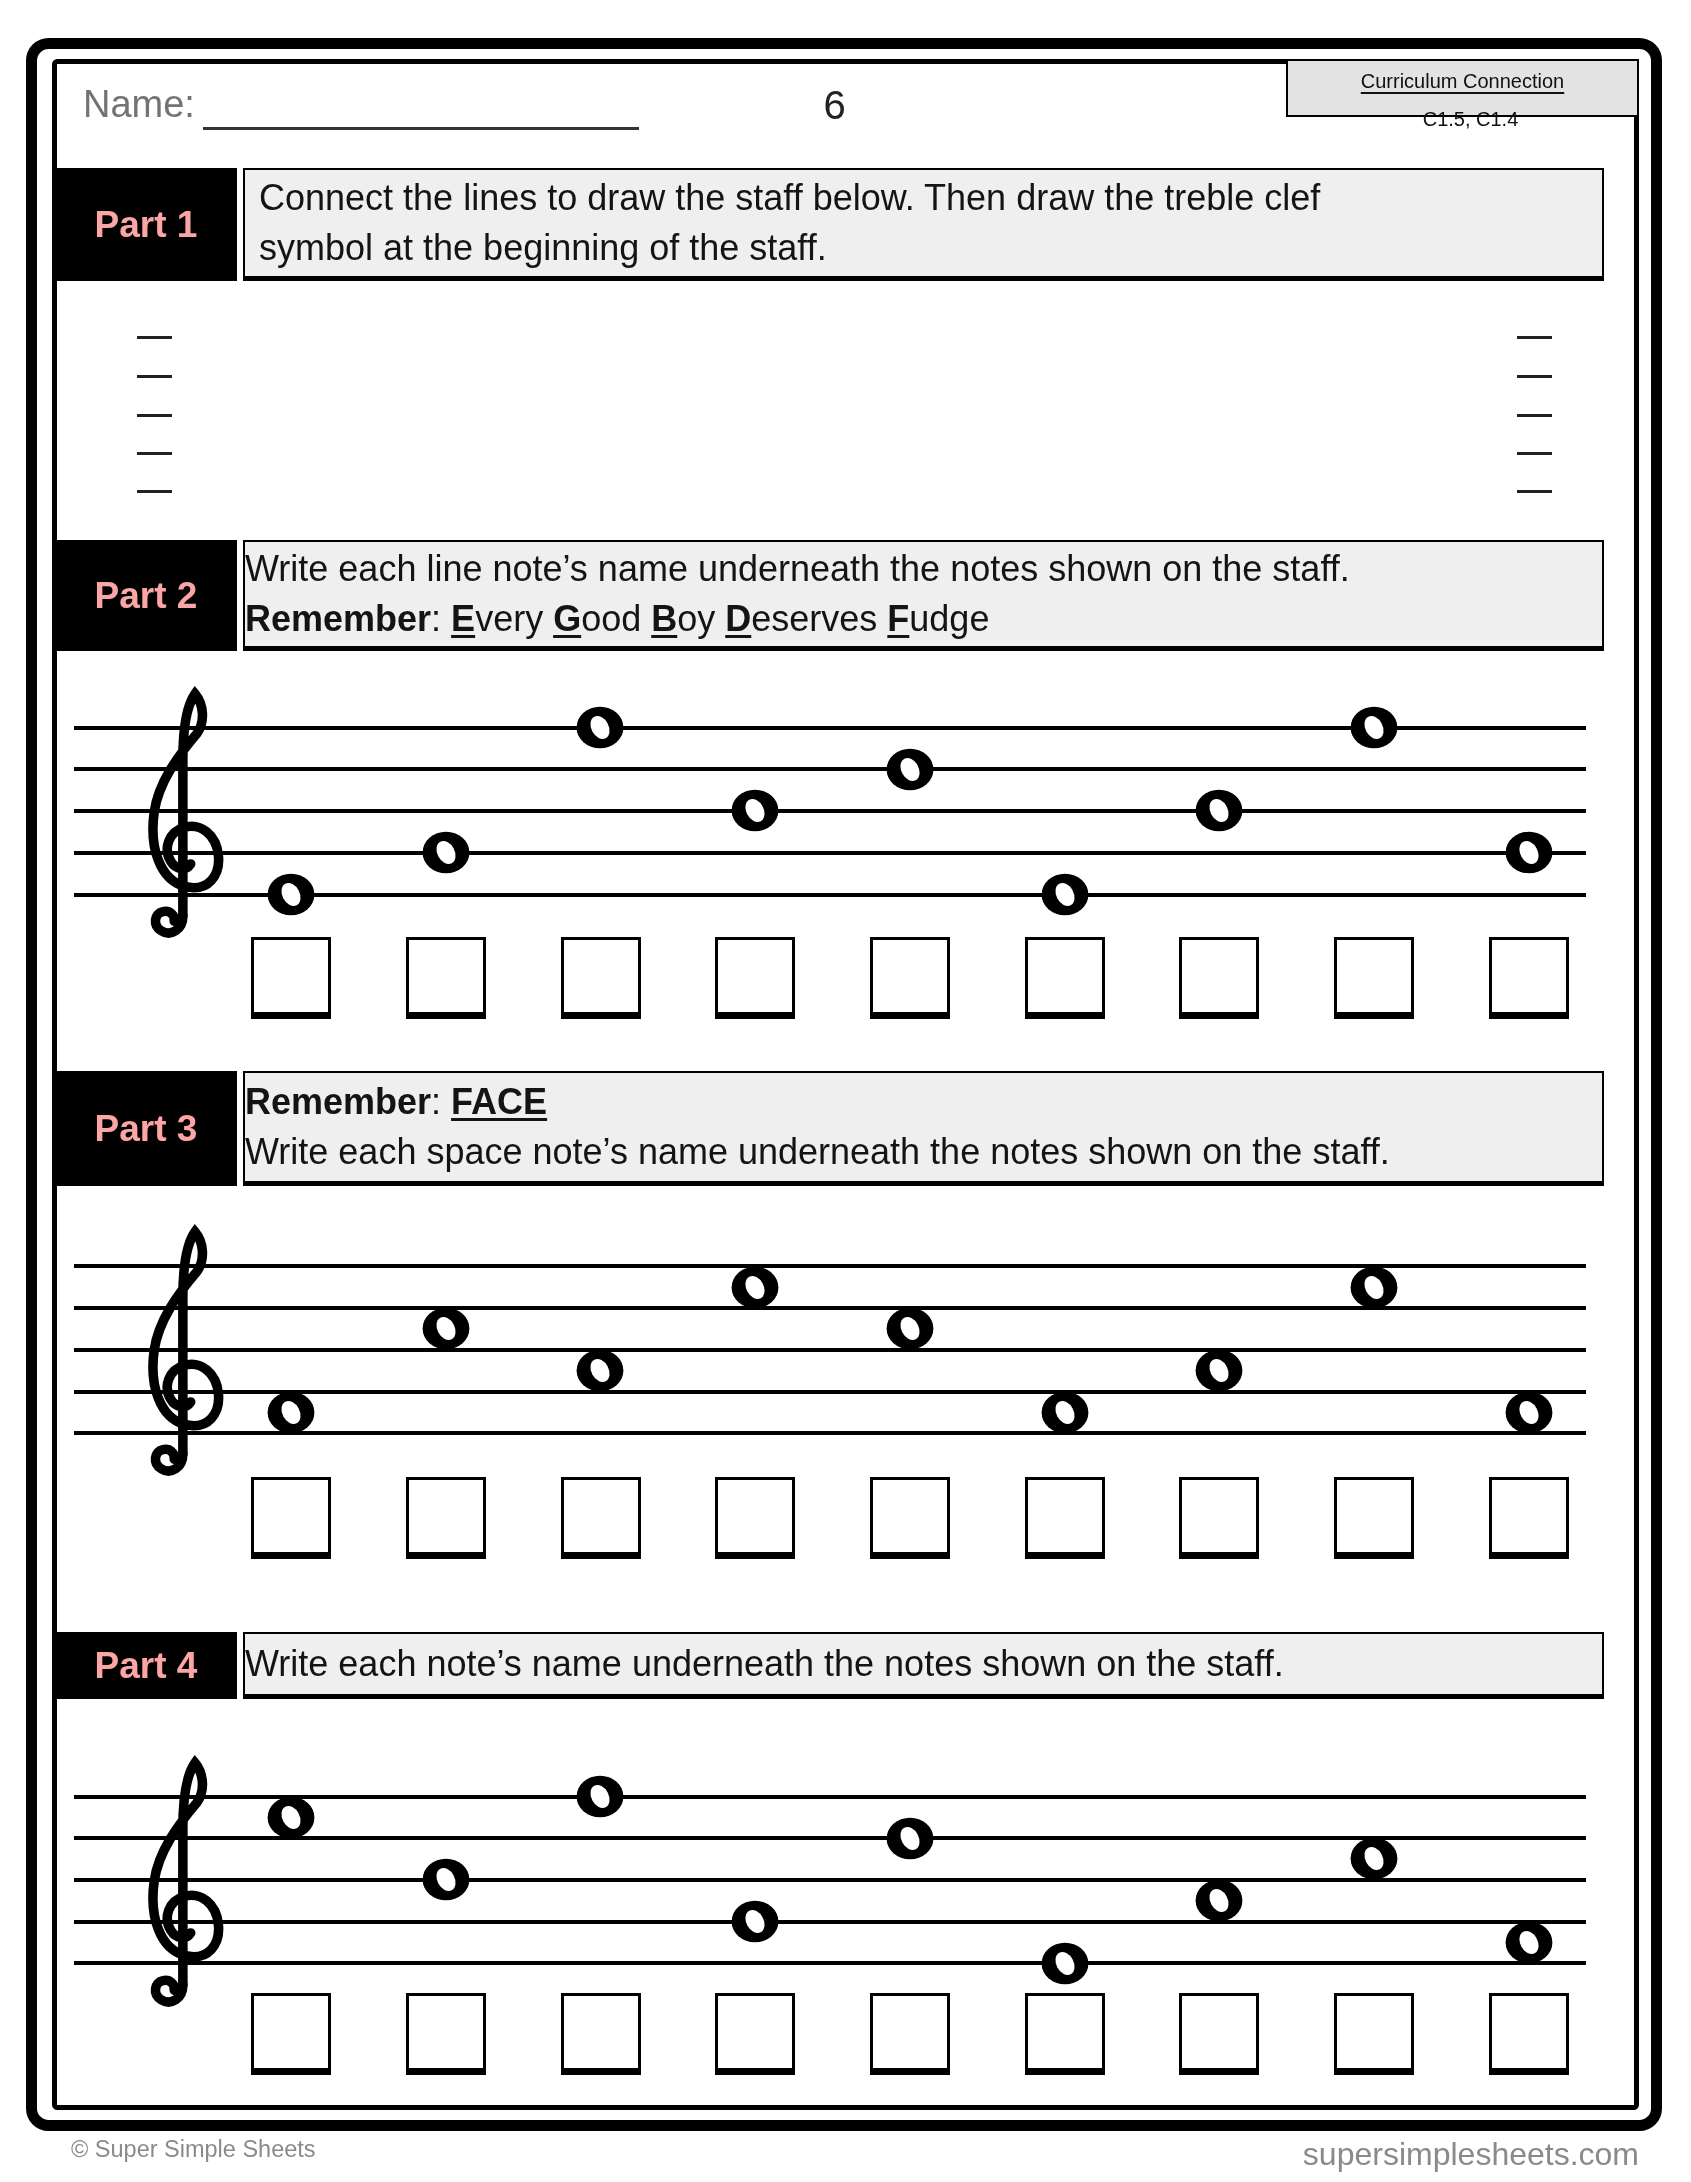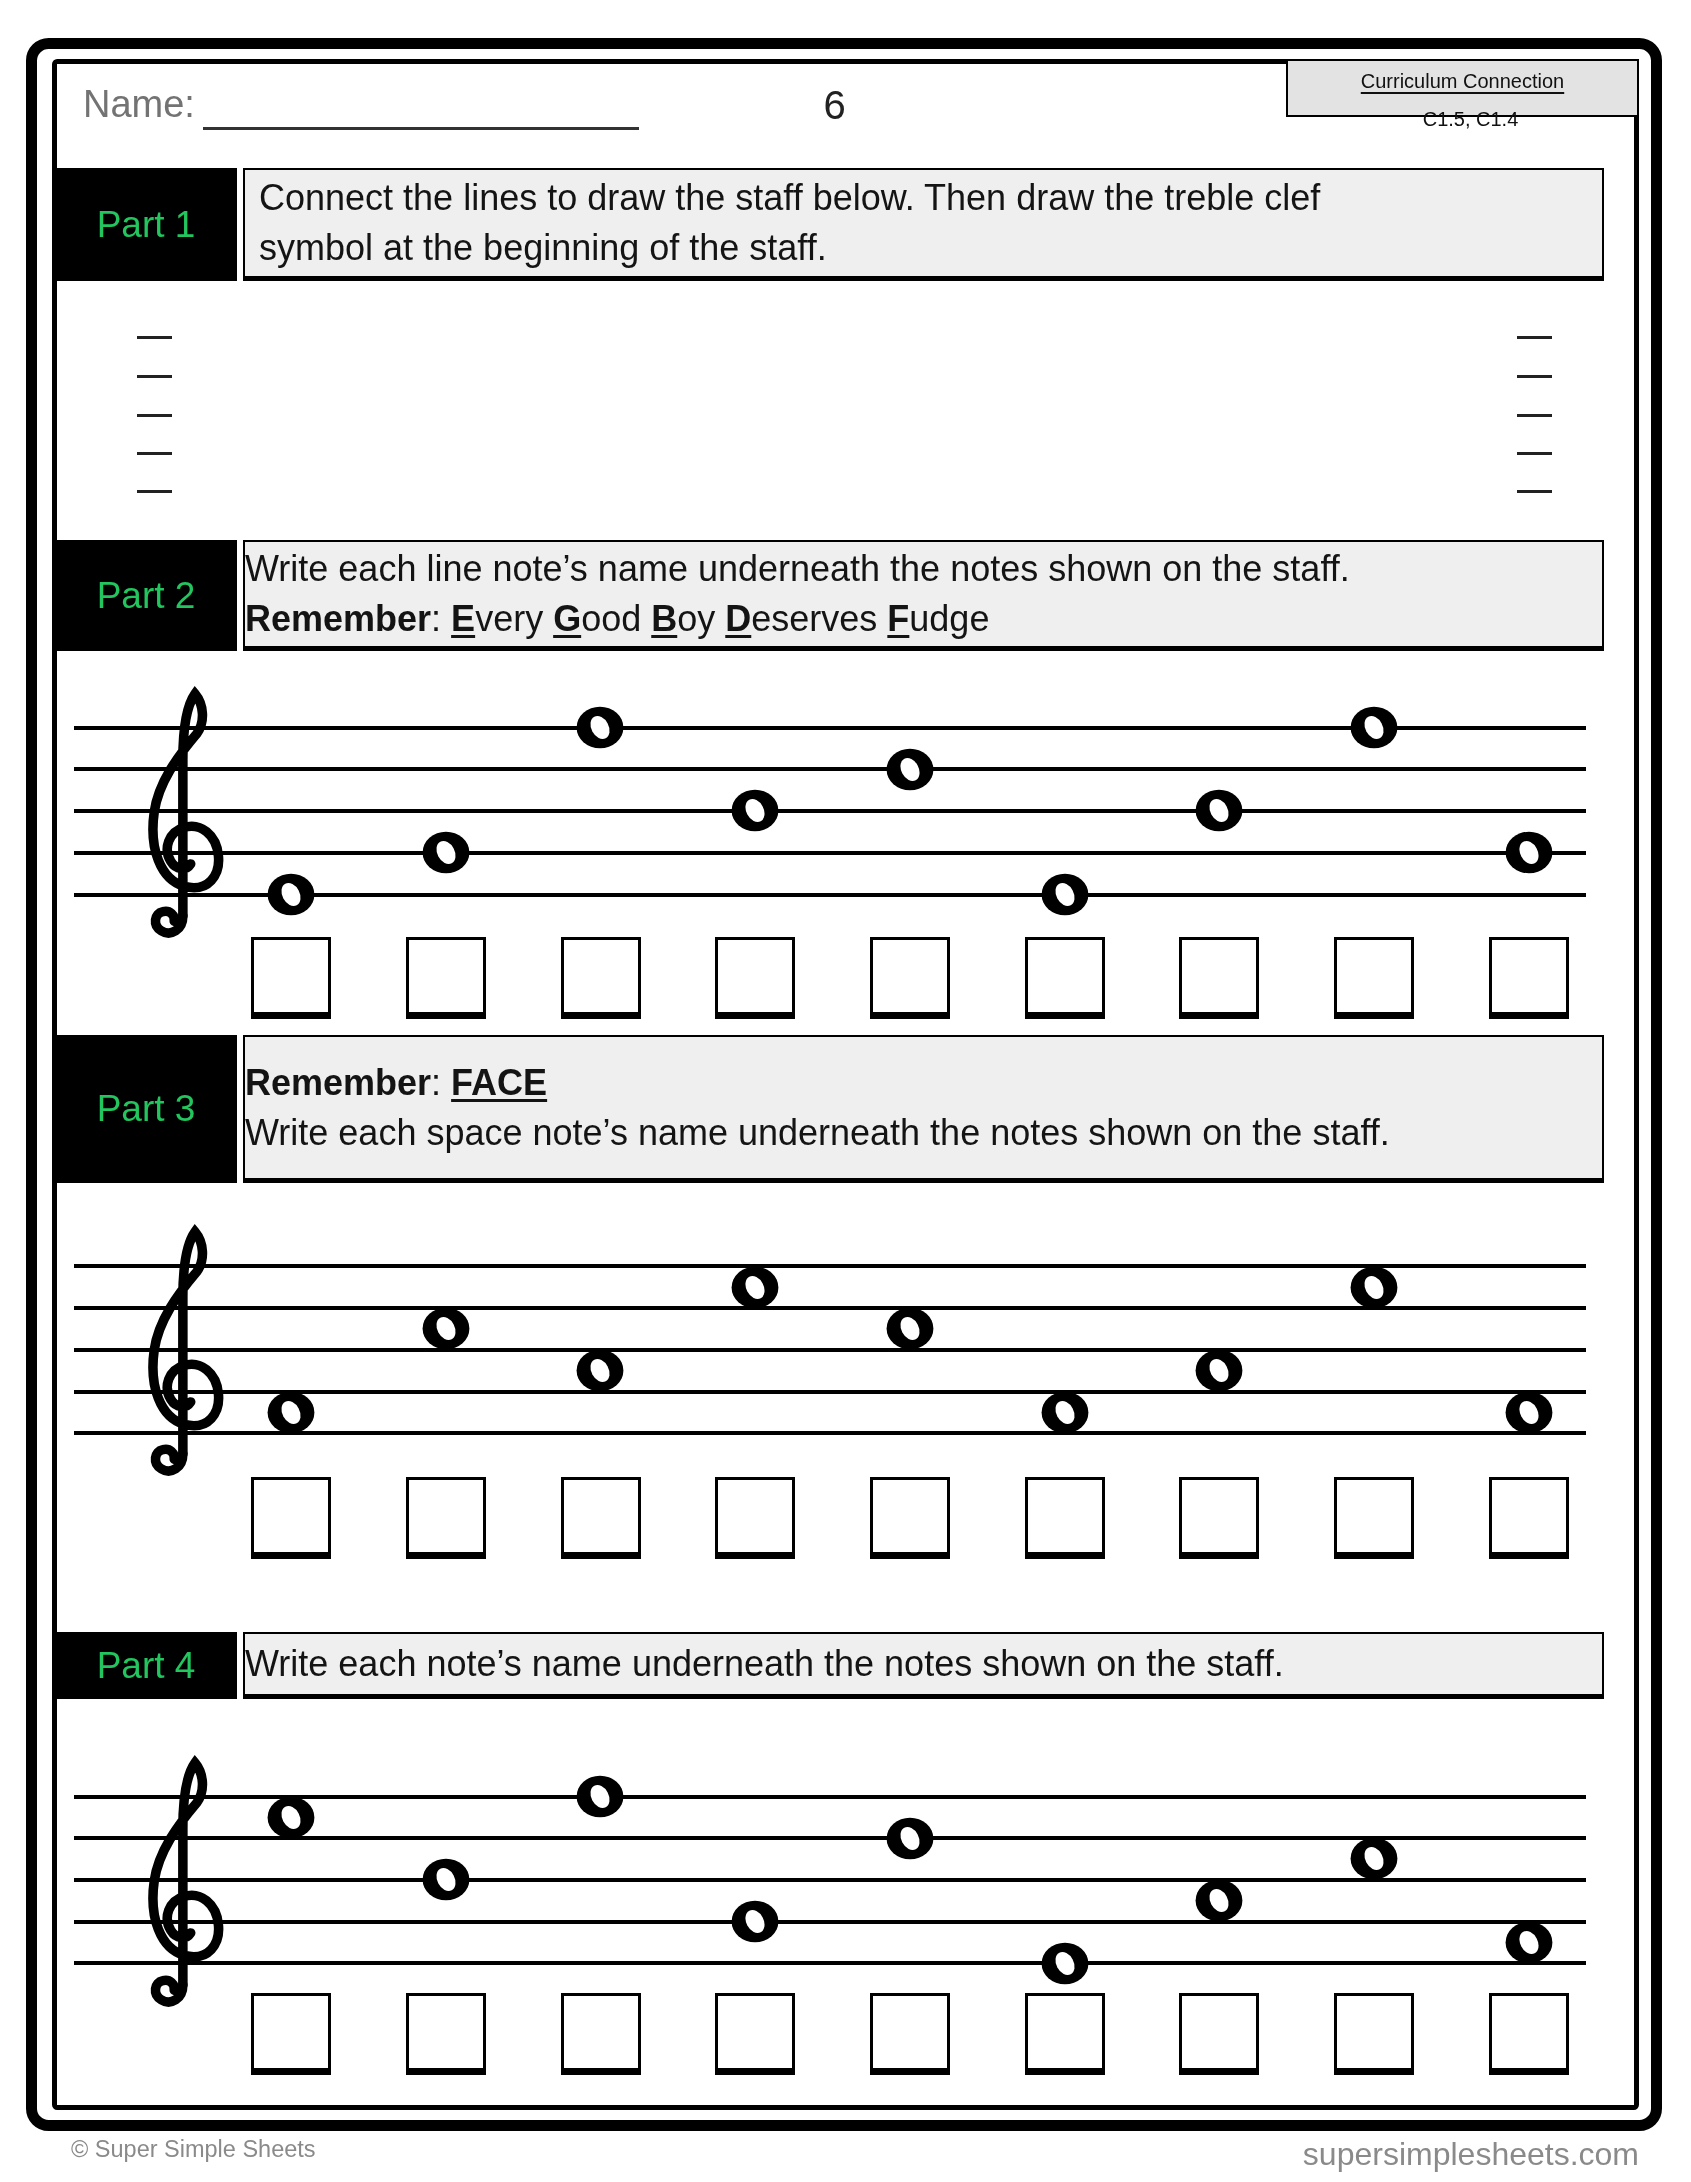--- a/index.html
+++ b/index.html
@@ -20,22 +20,22 @@
   .page-number{position:absolute;left:791px;top:83px;width:87px;text-align:center;font-size:40px;color:#222;}
   .curriculum{
     position:absolute;left:1286px;top:59px;width:353px;height:58px;background:#e3e3e3;
     border:2.6px solid #000;box-sizing:border-box;text-align:center;
   }
   .curr-title{margin-top:8.7px;font-size:20px;text-decoration:underline;text-underline-offset:3.5px;}
   .curr-codes{margin-top:15px;font-size:20px;padding-left:16px;}
 
   .part-header{position:absolute;left:55px;width:1549px;}
   .part-label{
-    position:absolute;left:0;top:0;bottom:0;width:182px;background:#000;color:#22c55e;
-    display:flex;align-items:center;justify-content:center;font-size:37px;
+    position:absolute;left:0;top:0;bottom:0;width:182px;background:#000;color:#fca5a5;
+    display:flex;align-items:center;justify-content:center;font-size:37px;font-weight:bold;
   }
   .part-panel{
     position:absolute;left:188px;right:0;top:0;bottom:0;background:#efefef;
     border:2.6px solid #000;border-bottom-width:5.2px;box-sizing:border-box;
     display:flex;flex-direction:column;justify-content:center;
     font-size:36px;line-height:50px;color:#141414;
   }
   .part-panel.align-left{padding-left:14px;}
   .part-panel.align-center{text-align:left;}
   .emph{font-weight:bold;text-decoration:underline;text-underline-offset:4.3px;text-decoration-thickness:2.6px;}
@@ -92,21 +92,21 @@
     </div>
 
   <section class="part-header" style="top:540px;height:111px;">
     <div class="part-label">Part 2</div>
     <div class="part-panel align-center">
       <div>Write each line note’s name underneath the notes shown on the staff.</div>
       <div id="reminder-1"><span class="bold">Remember</span>: <span class="emph">E</span>very <span class="emph">G</span>ood <span class="emph">B</span>oy <span class="emph">D</span>eserves <span class="emph">F</span>udge</div>
     </div>
   </section>
 
-  <section class="part-header" style="top:1035px;height:148px;">
+  <section class="part-header" style="top:1071px;height:115px;">
     <div class="part-label">Part 3</div>
     <div class="part-panel align-center">
       <div id="reminder-2"><span class="bold">Remember</span>: <span class="emph">FACE</span></div>
       <div>Write each space note’s name underneath the notes shown on the staff.</div>
     </div>
   </section>
 
   <section class="part-header" style="top:1632px;height:67px;">
     <div class="part-label">Part 4</div>
     <div class="part-panel align-center">

